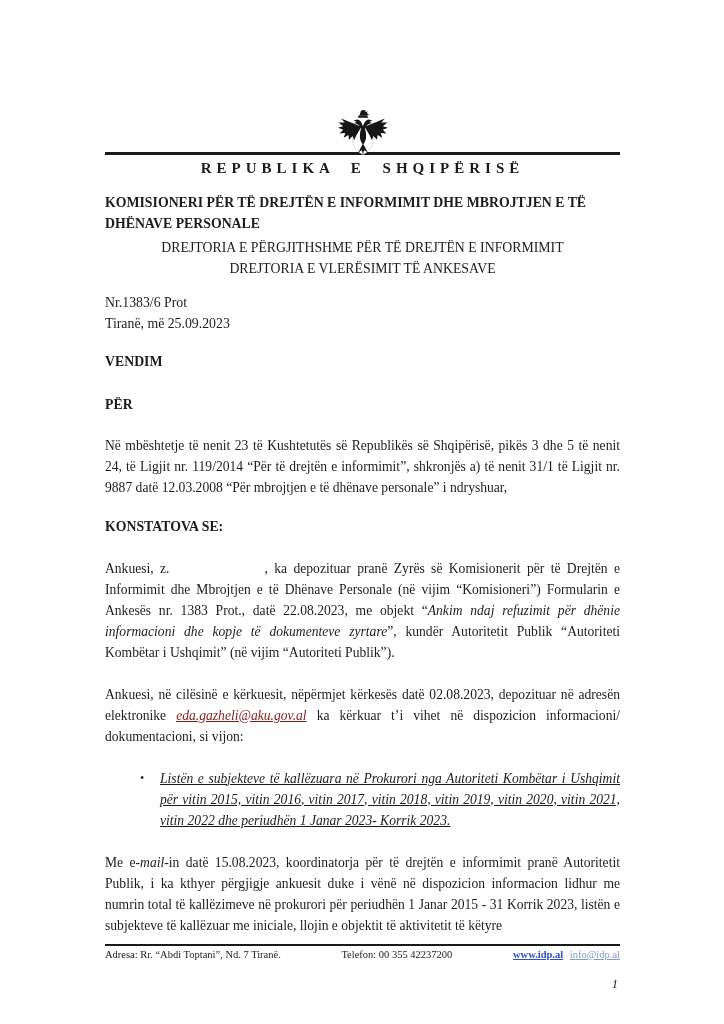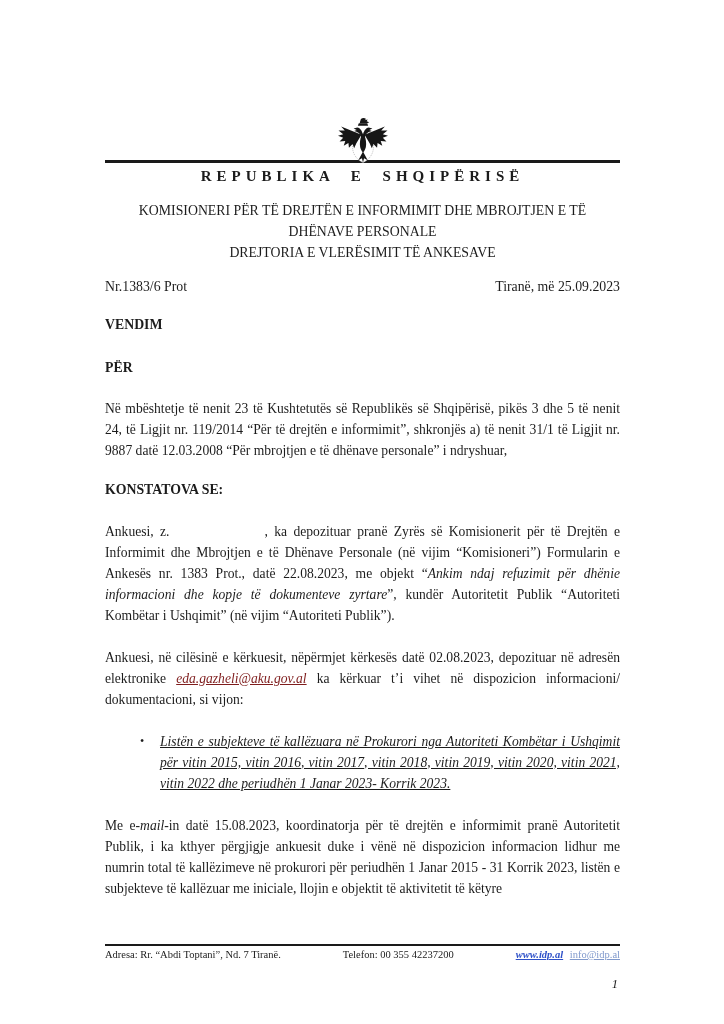--- a/index.html
+++ b/index.html
@@ -6,21 +6,21 @@
   body {
     width: 724px; height: 1024px;
     background: #ffffff;
     font-family: "Liberation Serif", "DejaVu Serif", serif;
     color: #1c1c1c;
     position: relative;
     overflow: hidden;
   }
   .page {
     position: absolute; inset: 0;
-    padding: 16px 104px 0 105px;
+    padding: 8px 104px 0 105px;
     box-sizing: border-box;
   }
   
   .eagle {
     display: block;
     width: 54px; height: 50px;
     margin: 101px auto 0;
     position: relative; z-index: 2;
   }
   .head-rule {
@@ -31,38 +31,38 @@
   .republic {
     margin-top: 5px;
     text-align: center;
     font-weight: bold;
     font-size: 15px;
     letter-spacing: 5px;
     word-spacing: 8px;
   }
   .institution {
     margin-top: 15px;
-    text-align: center;
-    font-weight: normal;
+    font-weight: bold;
     font-size: 13.8px;
     line-height: 21px;
   }
   .directorate {
     text-align: center;
     font-size: 13.8px;
     line-height: 21px;
   }
   .directorate.first { margin-top: 3px; }
   
   .proto-row {
     margin-top: 13px;
     display: flex;
     justify-content: space-between;
     font-size: 13.8px;
     line-height: 21px;
+    flex-direction: column;
   }
   
   .c-head {
     font-weight: bold;
     font-size: 13.8px;
     line-height: 21px;
     margin-top: 22px;
   }
   .c-head.vendim { margin-top: 17px; }
   
@@ -111,21 +111,20 @@
     align-items: baseline;
     font-size: 10.5px;
     line-height: 14px;
   }
   .footer-cell { white-space: nowrap; }
   .footer-website {
     color: #2d50c8;
     font-weight: bold;
     text-decoration: underline;
     cursor: pointer;
-    font-style: italic;
   }
   .footer-email {
     color: #8099cc;
     text-decoration: underline;
     cursor: pointer;
     margin-left: 4px;
   }
   .page-num {
     position: absolute;
     top: 977px; right: 106px;
@@ -151,20 +150,21 @@
       <path d="M50,66 l-9,17 7,-4 2,9 2,-9 7,4 z"></path>
     </g>
   </svg>
 
   <div class="head-rule"></div>
 
   <div class="republic">REPUBLIKA E SHQIPËRISË</div>
 
   <div class="institution">KOMISIONERI PËR TË DREJTËN E INFORMIMIT DHE MBROJTJEN E TË DHËNAVE PERSONALE</div>
 
+  <div class="directorate first">DREJTORIA E PËRGJITHSHME PËR TË DREJTËN E INFORMIMIT</div>
 
   <div class="directorate">DREJTORIA E VLERËSIMIT TË ANKESAVE</div>
 
   <div class="proto-row">
     <span>Nr.1383/6 Prot</span>
     <span>Tiranë, më 25.09.2023</span>
   </div>
 
   <div class="c-head vendim">VENDIM</div>
 

